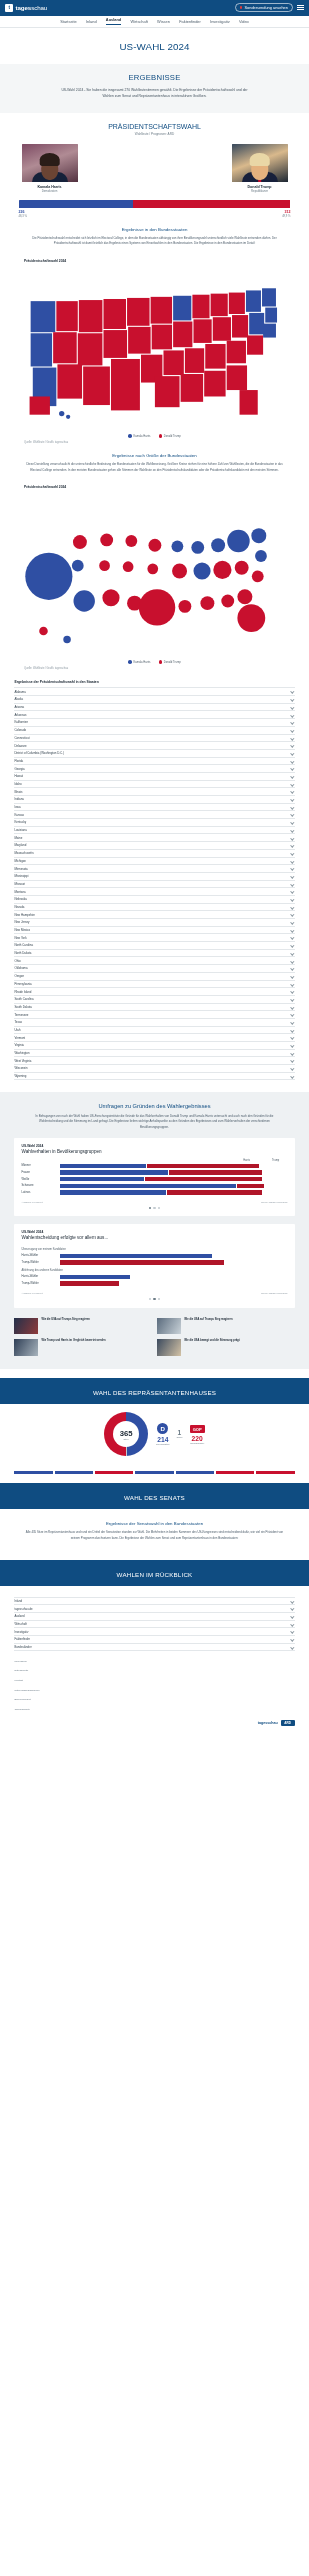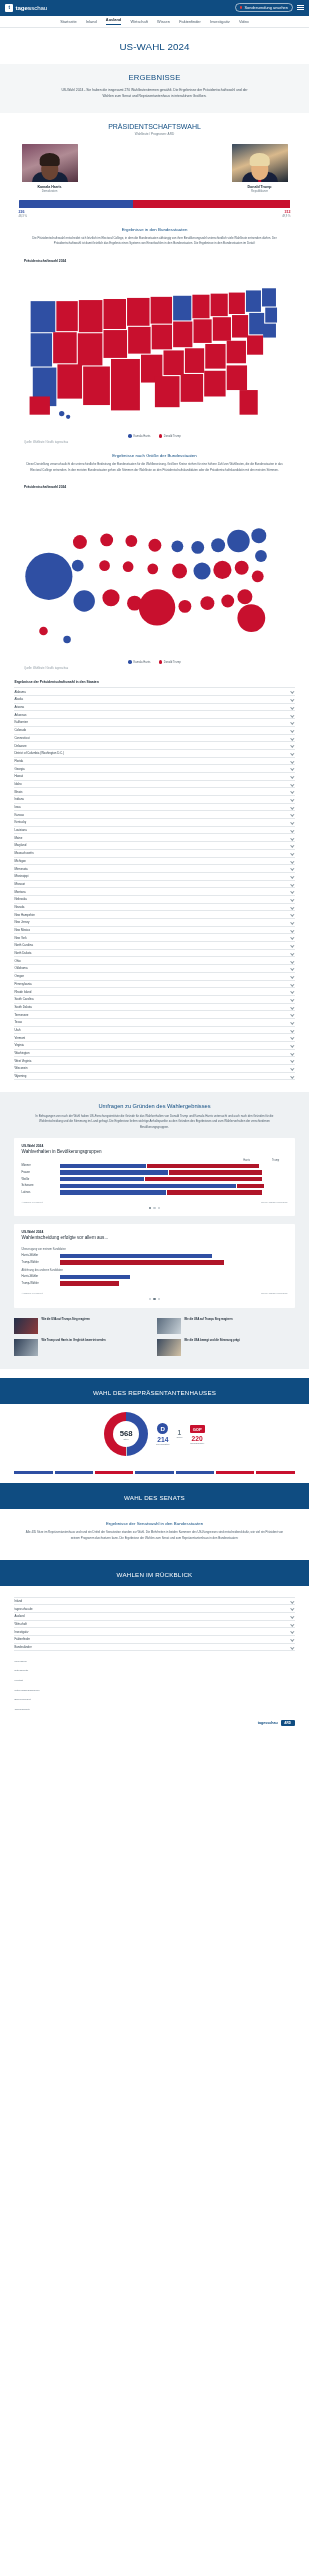--- a/index.html
+++ b/index.html
@@ -768,21 +768,21 @@
     </div>
   </div>
 </div>
 
 <div class="blueband">
   <h2>WAHL DES REPRÄSENTANTENHAUSES</h2>
 </div>
 <div class="housewrap">
   <div class="donut" style="border-radius:50%;background:conic-gradient(#2f4fa3 0deg 177deg,#c3cbd1 177deg 181deg,#c8102e 181deg 360deg);">
     <div class="hole">
-      <b>568</b>
+      <b>365</b>
       <span>Sitze</span>
     </div>
   </div>
   <div class="tally">
     <div class="side">
       <div class="badge-d">D</div>
       <div class="em" style="color:#2f4fa3">214</div>
       <div class="lb">Demokraten</div>
     </div>
     <div class="side">

